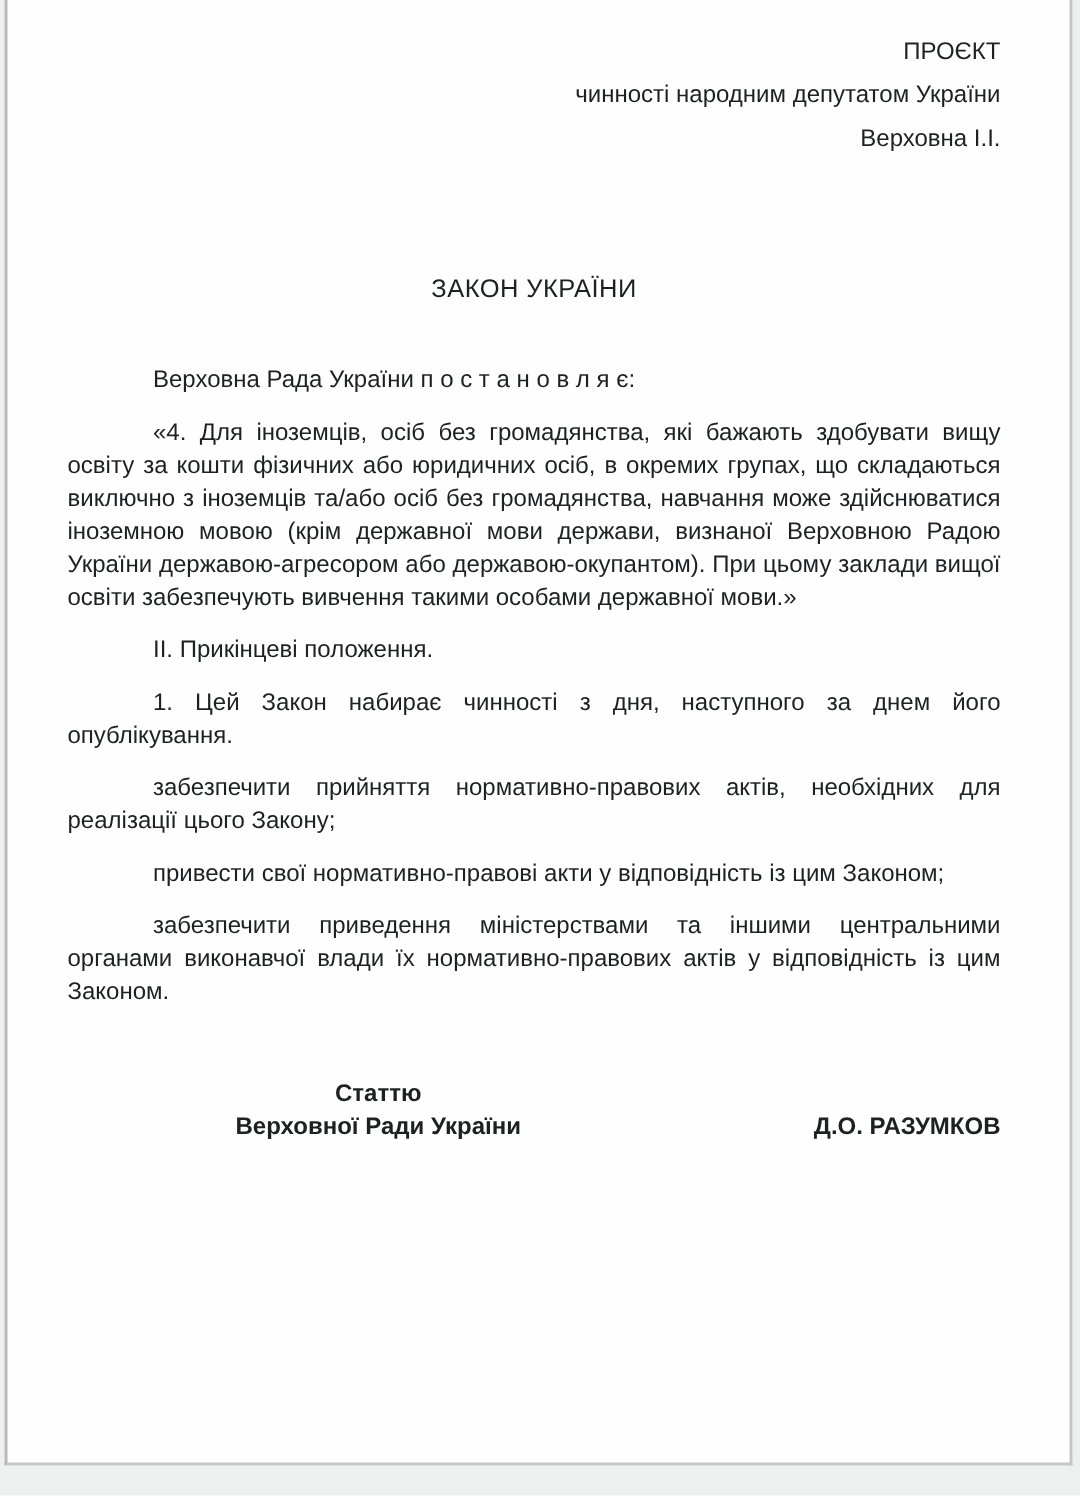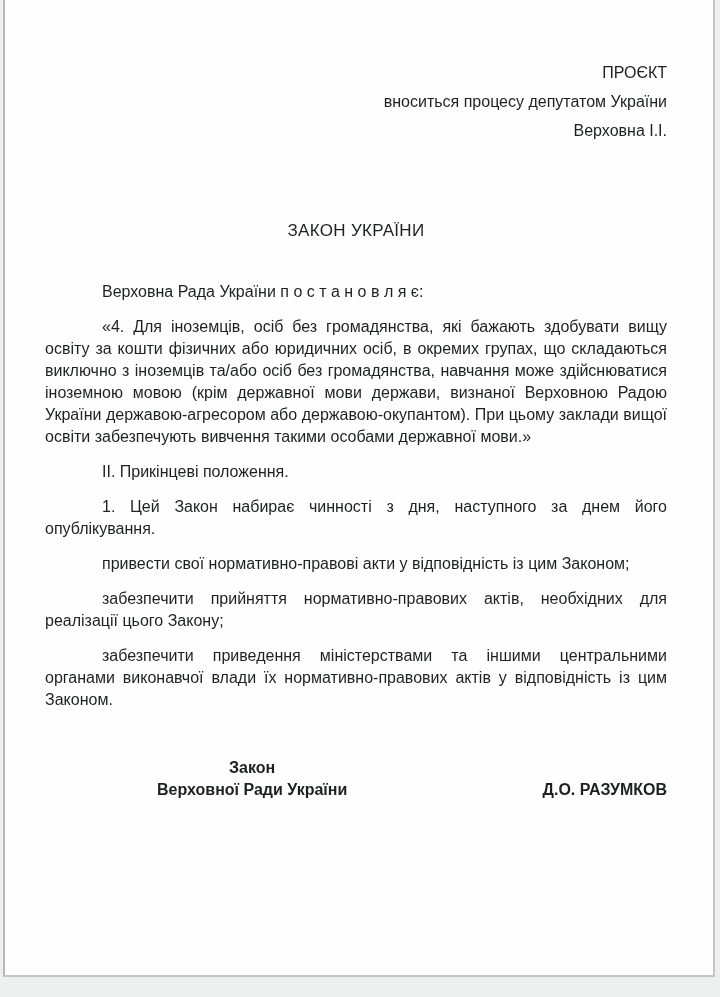--- a/index.html
+++ b/index.html
@@ -16,21 +16,21 @@
   }
   .page {
     box-sizing: border-box;
     margin-left: 3px;
     width: 712px;
     height: 977px;
     background: #fefefe;
     border-left: 2px solid #b6b9bb;
     border-right: 2px solid #c3c6c8;
     border-bottom: 2px solid #c3c6c8;
-    padding: 58px 46px 0 40px;
+    padding: 20px 46px 0 40px;
   }
   .header-block {
     text-align: right;
     font-size: 16px;
     line-height: 29px;
   }
   .law-title {
     margin-top: 76px;
     text-align: center;
     font-size: 17px;
@@ -70,37 +70,37 @@
     text-align: center;
   }
 </style>
 </head>
 <body>
 
 <div class="page">
 
   <div class="header-block">
     <div>ПРОЄКТ</div>
-    <div>вноситься процесу депутатом України</div>
+    <div>чинності народним депутатом України</div>
     <div>Верховна І.І.</div>
   </div>
 
   <div class="law-title">ЗАКОН УКРАЇНИ</div>
 
 
   <div class="preamble">Верховна Рада України п о с т а н о в л я є:</div>
 
   <p class="body-par">«4. Для іноземців, осіб без громадянства, які бажають здобувати вищу освіту за кошти фізичних або юридичних осіб, в окремих групах, що складаються виключно з іноземців та/або осіб без громадянства, навчання може здійснюватися іноземною мовою (крім державної мови держави, визнаної Верховною Радою України державою-агресором або державою-окупантом). При цьому заклади вищої освіти забезпечують вивчення такими особами державної мови.»</p>
   <p class="body-par">ІІ. Прикінцеві положення.</p>
   <p class="body-par">1. Цей Закон набирає чинності з дня, наступного за днем його опублікування.</p>
+  <p class="body-par">забезпечити прийняття нормативно-правових актів, необхідних для реалізації цього Закону;</p>
   <p class="body-par">привести свої нормативно-правові акти у відповідність із цим Законом;</p>
-  <p class="body-par">забезпечити прийняття нормативно-правових актів, необхідних для реалізації цього Закону;</p>
   <p class="body-par">забезпечити приведення міністерствами та іншими центральними органами виконавчої влади їх нормативно-правових актів у відповідність із цим Законом.</p>
 
   <div class="signature">
     <div class="signature-left">
-      <div>Закон</div>
+      <div>Статтю</div>
       <div>Верховної Ради України</div>
     </div>
     <div class="signature-name">Д.О. РАЗУМКОВ</div>
   </div>
 
 </div>
 
 </body></html>

